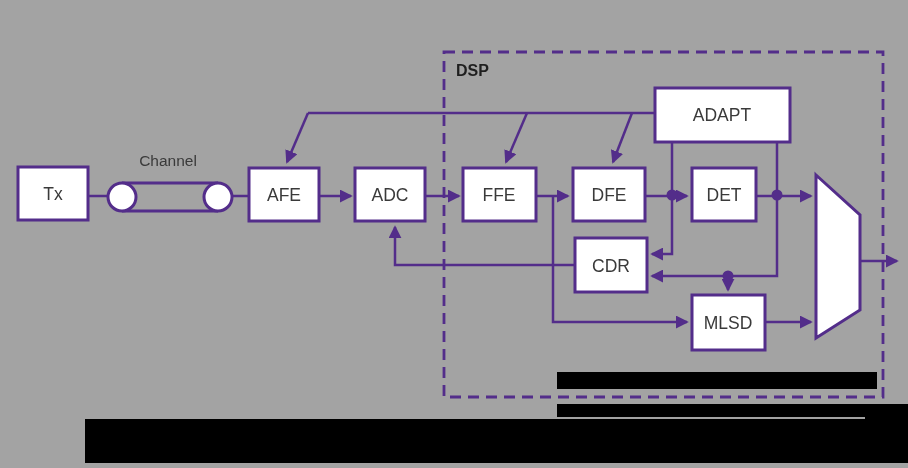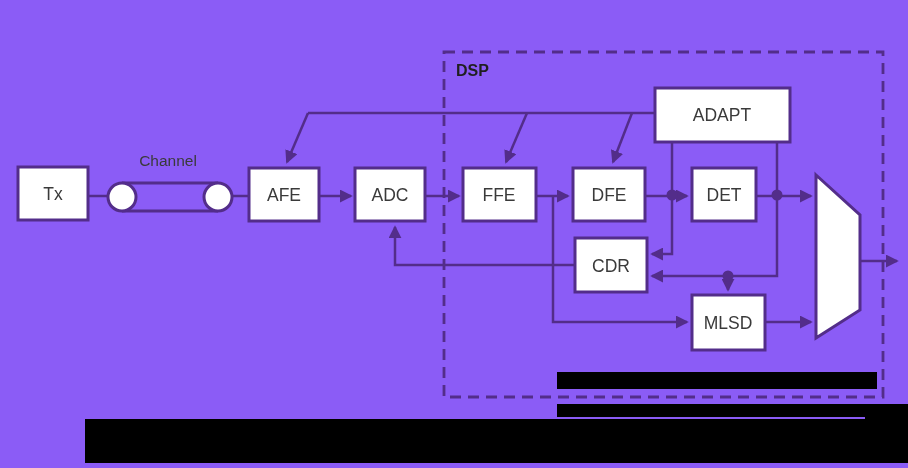--- a/index.html
+++ b/index.html
@@ -1,20 +1,20 @@
 <!DOCTYPE html>
 <html><head>
 <meta charset="utf-8">
 <style>
   html, body { margin: 0; padding: 0; background: #ffffff; }
   .screen {
     position: relative;
     width: 908px;
     height: 468px;
-    background: #8b5cf6;
+    background: #a3a3a3;
     font-family: "Liberation Sans", sans-serif;
     overflow: hidden;
   }
   svg { display: block; }
   .block-rect { fill: #ffffff; stroke: #532d8a; stroke-width: 3; }
   .block-label {
     fill: #3a3a3a;
     font-size: 17.5px;
     font-family: "Liberation Sans", sans-serif;
     text-anchor: middle;

